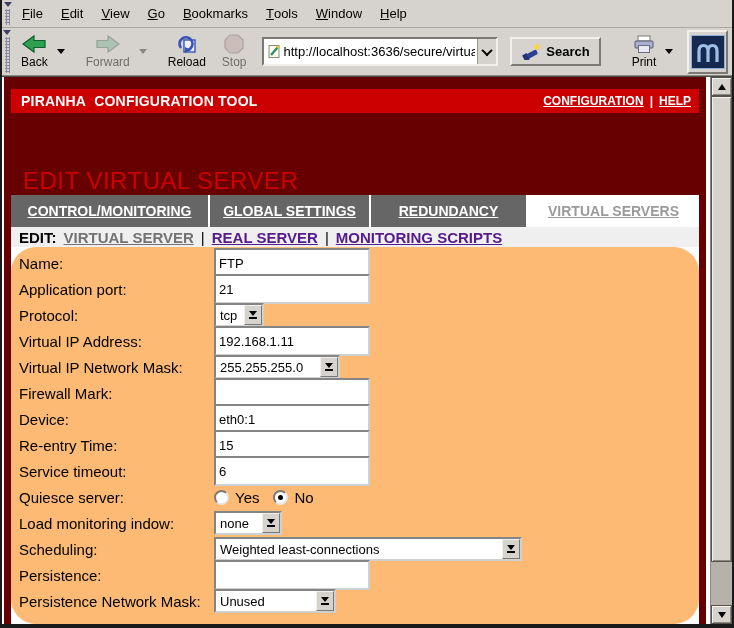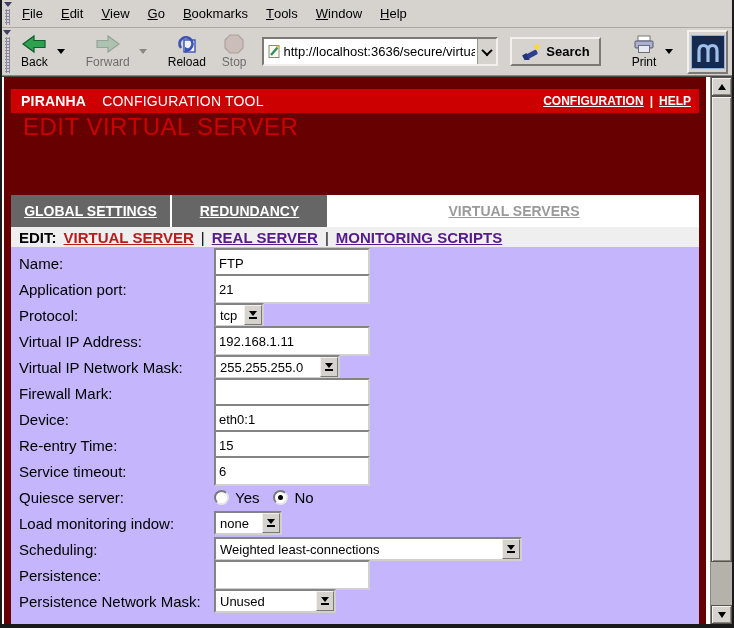--- a/index.html
+++ b/index.html
@@ -36,41 +36,41 @@
   .logobtn{margin-left:10px;margin-right:4px;width:40px;height:40px;background:#d6d3ce;
     border:2px solid;border-color:#f2f0ec #7c7975 #7c7975 #f2f0ec;display:flex;align-items:center;justify-content:center;cursor:pointer;}
   .logoin{width:32px;height:32px;background:#16294e;border:1px solid #8fb0d8;display:flex;align-items:center;justify-content:center;}
   
   .content{flex:1;min-height:0;display:flex;border-top:1px solid #4a4a4a;background:#fff;}
   .page-outer{flex:1;min-width:0;background:#fff;padding:0 4px 0 2px;display:flex;}
   .page{flex:1;background:#670000;padding:12px 7px 0 7px;display:flex;flex-direction:column;min-height:0;}
   .redbar{height:24px;flex:none;background:#cc0000;color:#fff;display:flex;align-items:center;justify-content:space-between;padding:0 8px 0 10px;}
   .brand{font-size:14px;letter-spacing:.2px;}
   .brand b{font-weight:bold;}
-  .brand span{margin-left:16px;font-weight:normal;text-align:center;}
+  .brand span{margin-left:8px;font-weight:bold;text-align:center;}
   .hdr-links{font-size:12px;font-weight:bold;display:flex;align-items:center;gap:6px;}
   .hdr-links a{color:#fff;text-decoration:underline;cursor:pointer;}
-  .title-area{height:82px;flex:none;display:flex;align-items:flex-start;padding-left:12px;}
+  .title-area{height:82px;flex:none;display:flex;align-items:flex-end;padding-left:12px;}
   .page-title{color:#cc0000;font-size:24px;letter-spacing:.5px;}
   .white{flex:1;min-height:0;background:#fff;display:flex;flex-direction:column;}
   
   .tabbar{height:32px;flex:none;display:flex;background:#fff;}
   .tab{background:#666;color:#fff;font-size:14px;font-weight:bold;display:flex;align-items:center;justify-content:center;margin-right:2px;cursor:pointer;}
   .tab span{text-decoration:underline;}
   .tab.t0{width:197px;}.tab.t1{width:159px;}.tab.t2{width:155px;}
   .tab.active{background:#fff;color:#9a9a9a;flex:1;margin-right:0;cursor:default;}
   
   .editrow{height:20px;flex:none;background:#efefef;display:flex;align-items:center;padding-left:8px;font-size:15px;font-weight:bold;gap:7px;}
   .editrow .prefix{color:#000;}
   .editrow a{cursor:pointer;text-decoration:underline;}
-  .editrow a.cur{color:#b91c1c;cursor:default;}
+  .editrow a.cur{color:#737373;cursor:default;}
   .editrow a.plink{color:#551a8b;}
   .editrow .sep{color:#000;font-weight:normal;}
   
-  .form{flex:1;padding-top:3px;background:#c4b5fd;}
+  .form{flex:1;padding-top:3px;background:#fdba74;border-radius:25px;}
   .frow{height:26px;display:flex;align-items:center;}
   .flabel{width:195px;padding-left:8px;font-size:15px;color:#000;flex:none;}
   .ftext{width:146px;height:16px;border:2px solid;border-color:#848484 #d0d0d0 #d0d0d0 #848484;
     font-size:13px;font-family:"Liberation Sans",sans-serif;padding:5px 3px;background:#fff;color:#000;}
   .fselect{height:20px;border:2px solid;border-color:#848484 #d0d0d0 #d0d0d0 #848484;background:#fff;display:flex;align-items:center;cursor:pointer;}
   .sel-val{flex:1;font-size:13px;padding:0 4px;white-space:nowrap;overflow:hidden;}
   .sel-btn{width:16px;align-self:stretch;background:#d6d3ce;border:1px solid;border-color:#f2f0ec #7c7975 #7c7975 #f2f0ec;
     display:flex;flex-direction:column;align-items:center;justify-content:center;flex:none;}
   .sel-tri{width:0;height:0;border-left:4px solid transparent;border-right:4px solid transparent;border-top:5px solid #000;}
   .sel-bar{width:8px;height:2px;background:#000;margin-top:1px;}
@@ -203,20 +203,23 @@
             <a>HELP</a>
           </div>
         </div>
 
         <div class="title-area">
           <span class="page-title">EDIT VIRTUAL SERVER</span>
         </div>
 
         <div class="white">
           <div class="tabbar">
+            <div class="tab t0">
+                <span>CONTROL/MONITORING</span>
+              </div>
             <div class="tab t1">
                 <span>GLOBAL SETTINGS</span>
               </div>
             <div class="tab t2">
                 <span>REDUNDANCY</span>
               </div>
             <div class="tab active">
                 <span>VIRTUAL SERVERS</span>
               </div>
           </div>

